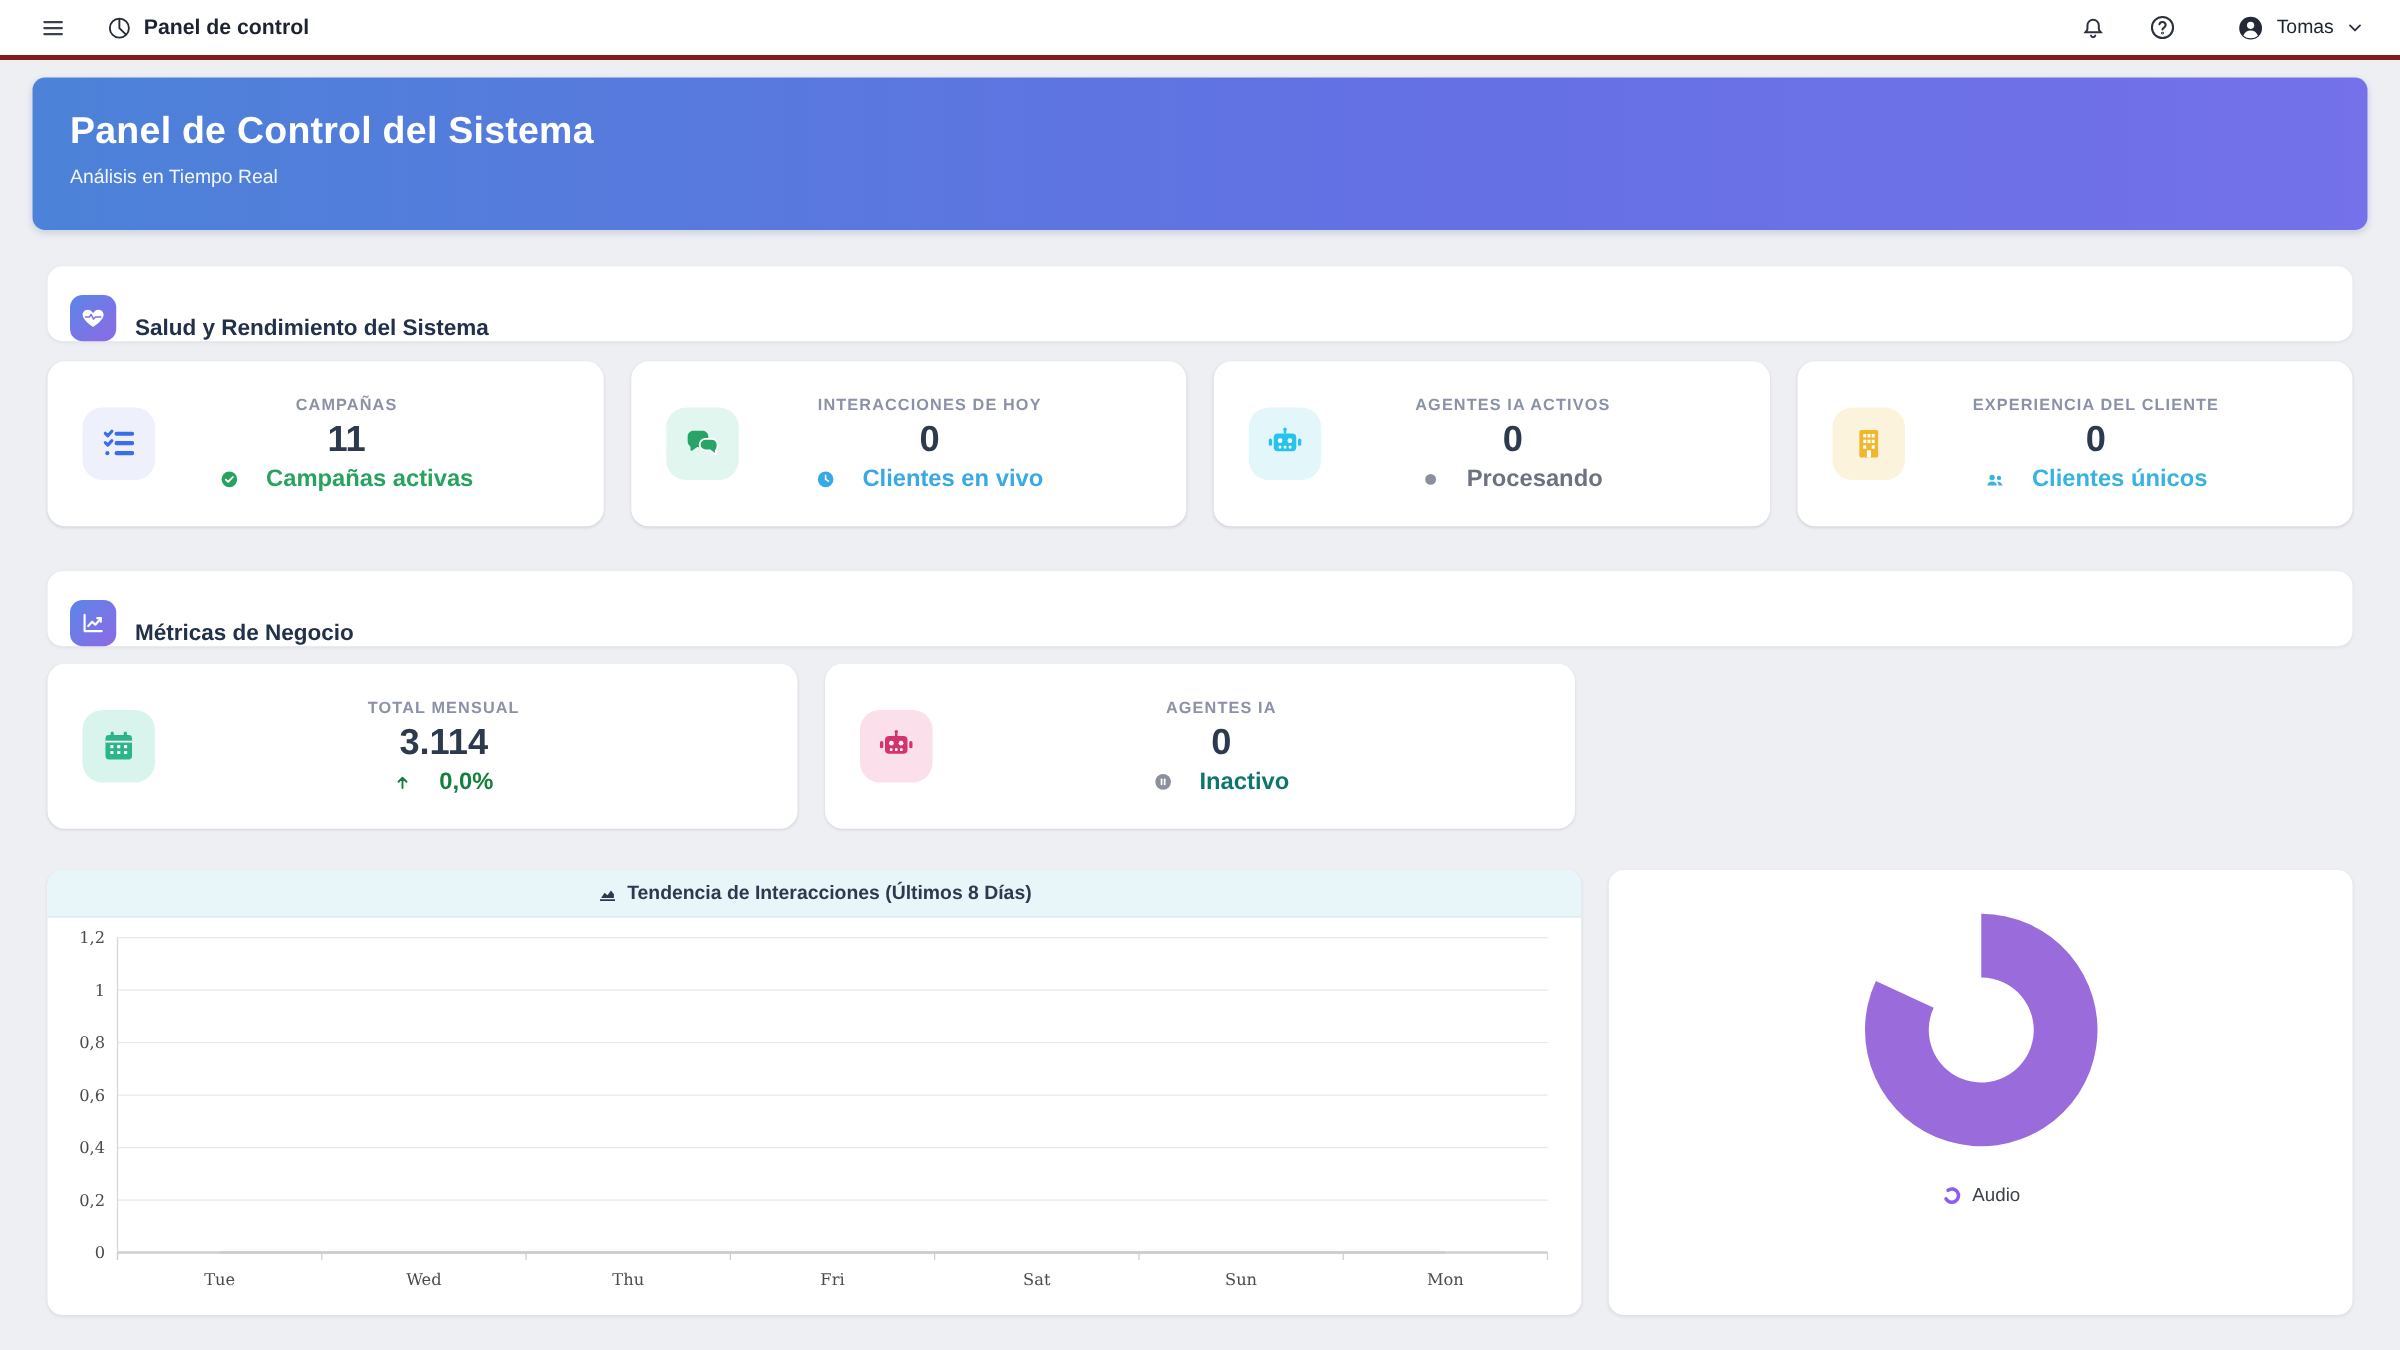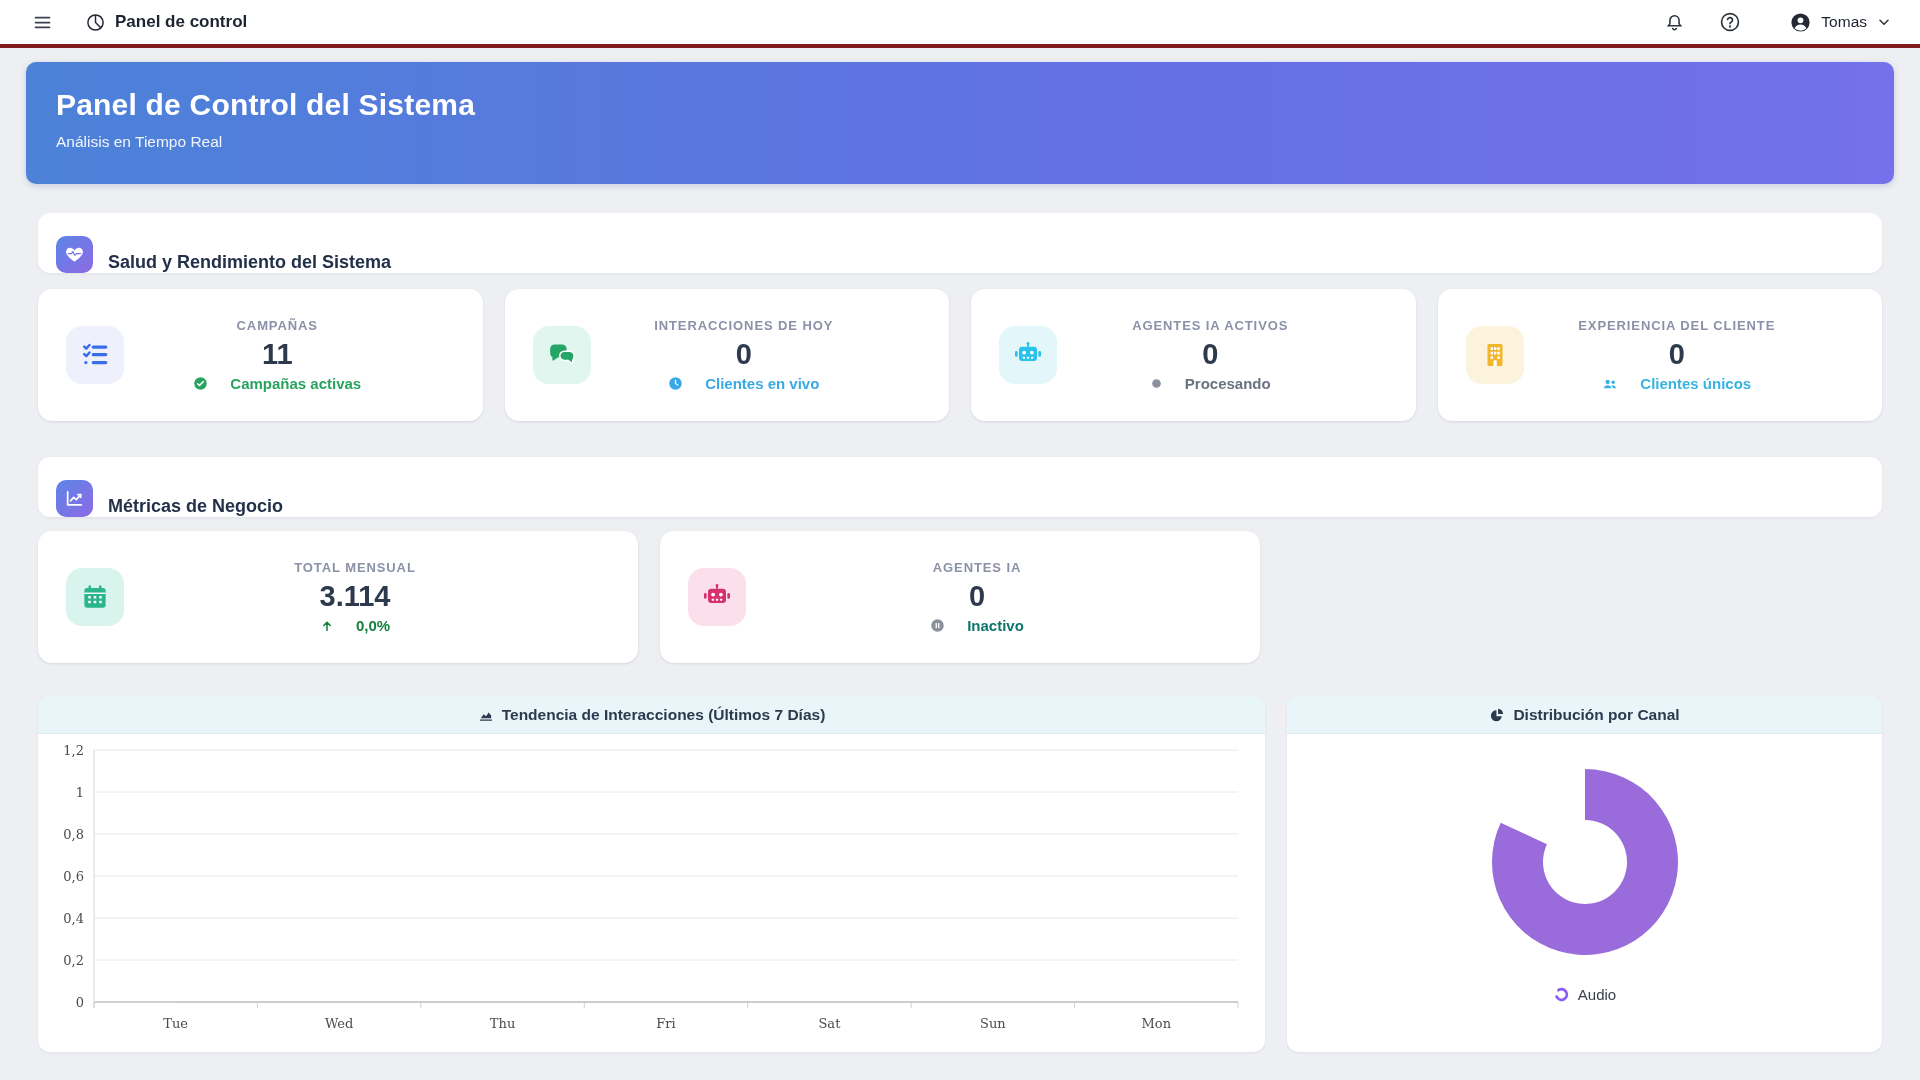--- a/index.html
+++ b/index.html
@@ -40,21 +40,21 @@
   .row2-space { margin-top:36px; }
   .stat-card { background:#ffffff; border-radius:14px; height:132px; display:flex;
                align-items:center; padding-left:28px;
                box-shadow:0 1px 3px rgba(16,24,40,.07), 0 1px 2px rgba(16,24,40,.04); }
   .icon-box { width:58px; height:58px; border-radius:16px; flex:0 0 auto;
               display:flex; align-items:center; justify-content:center; }
   .stat-body { flex:1; text-align:center; padding-right:52px; }
   .stat-label { font-size:13px; font-weight:700; color:#8b92a8; letter-spacing:.9px;
                 text-transform:uppercase; }
   .stat-value { font-size:29px; font-weight:700; color:#2d3a4e; margin:5px 0 4px; }
-  .stat-status { font-size:15px; font-weight:600; display:flex; align-items:center;
+  .stat-status { font-size:19px; font-weight:600; display:flex; align-items:center;
                  justify-content:center; gap:22px; }
   .stat-status svg { flex:0 0 auto; }
 
   
   .charts-row { display:grid; grid-template-columns:1227px 1fr; gap:22px; margin:33px 38px 0; }
   .chart-card { background:#ffffff; border-radius:12px; overflow:hidden;
                 box-shadow:0 1px 3px rgba(16,24,40,.07); }
   .chart-header { height:38px; background:#e8f5f9; border-bottom:1px solid #d8ecf2;
                   display:flex; align-items:center; justify-content:center; gap:8px;
                   font-size:15.5px; font-weight:700; color:#2d3a4e; }
@@ -298,21 +298,21 @@
 </div>
 
 <div class="charts-row">
 
   <div class="chart-card">
     <div class="chart-header">
       <svg width="16" height="16" viewBox="0 0 24 24" fill="#2d3a4e">
           <path d="M3 18.6h18v2H3z"></path>
           <path d="M4.3 17l4.2-6.3 3.5 3 4.1-5.6 3.6 4.6V17z"></path>
         </svg>
-      <span>Tendencia de Interacciones (Últimos 7 Días)</span>
+      <span>Tendencia de Interacciones (Últimos 8 Días)</span>
     </div>
     <div class="chart-body">
       <svg id="lineChart" width="1227" height="318" viewBox="0 0 1227 318">
           <line x1="56" y1="268" x2="1200" y2="268" stroke="#cfcfcf" stroke-width="2"></line>
           <text x="46" y="272.5" text-anchor="end" class="tick-label">0</text>
           <line x1="56" y1="226" x2="1200" y2="226" stroke="#e8e8e8" stroke-width="1"></line>
           <text x="46" y="230.5" text-anchor="end" class="tick-label">0,2</text>
           <line x1="56" y1="184" x2="1200" y2="184" stroke="#e8e8e8" stroke-width="1"></line>
           <text x="46" y="188.5" text-anchor="end" class="tick-label">0,4</text>
           <line x1="56" y1="142" x2="1200" y2="142" stroke="#e8e8e8" stroke-width="1"></line>
@@ -338,27 +338,20 @@
           <text x="628" y="294" text-anchor="middle" class="tick-label">Fri</text>
           <text x="791.4285714285713" y="294" text-anchor="middle" class="tick-label">Sat</text>
           <text x="954.8571428571428" y="294" text-anchor="middle" class="tick-label">Sun</text>
           <text x="1118.2857142857142" y="294" text-anchor="middle" class="tick-label">Mon</text>
           <polyline points="137.71428571428572,268 301.1428571428571,268 464.57142857142856,268 628,268 791.4285714285713,268 954.8571428571428,268 1118.2857142857142,268" fill="none" stroke="#cccccc" stroke-width="2"></polyline>
         </svg>
     </div>
   </div>
 
   <div class="chart-card">
-    <div class="chart-header">
-      <svg width="16" height="16" viewBox="0 0 24 24" fill="#2d3a4e">
-          <path d="M13.6 2.8a8.8 8.8 0 0 1 7.6 7.6h-7.6z"></path>
-          <path d="M11.2 4.9a8.2 8.2 0 1 0 8 8.9h-8z"></path>
-        </svg>
-      <span>Distribución por Canal</span>
-    </div>
     <div class="chart-body donut-body">
       <svg id="donutChart" class="donut" width="200" height="200" viewBox="-100 -100 200 200">
           <path d="M 0 -93 A 93 93 0 1 1 -84.29 -39.30 L -38.06 -17.75 A 42 42 0 1 0 0 -42 Z" fill="#9a6cdb"></path>
         </svg>
       <div class="donut-legend">
         <svg width="17" height="17" viewBox="0 0 24 24">
             <circle cx="12" cy="12" r="7.5" fill="none" stroke="#8b5cf6" stroke-width="4" stroke-linecap="round" stroke-dasharray="36 11.1" transform="rotate(-125 12 12)"></circle>
           </svg>
         <span>Audio</span>
       </div>

